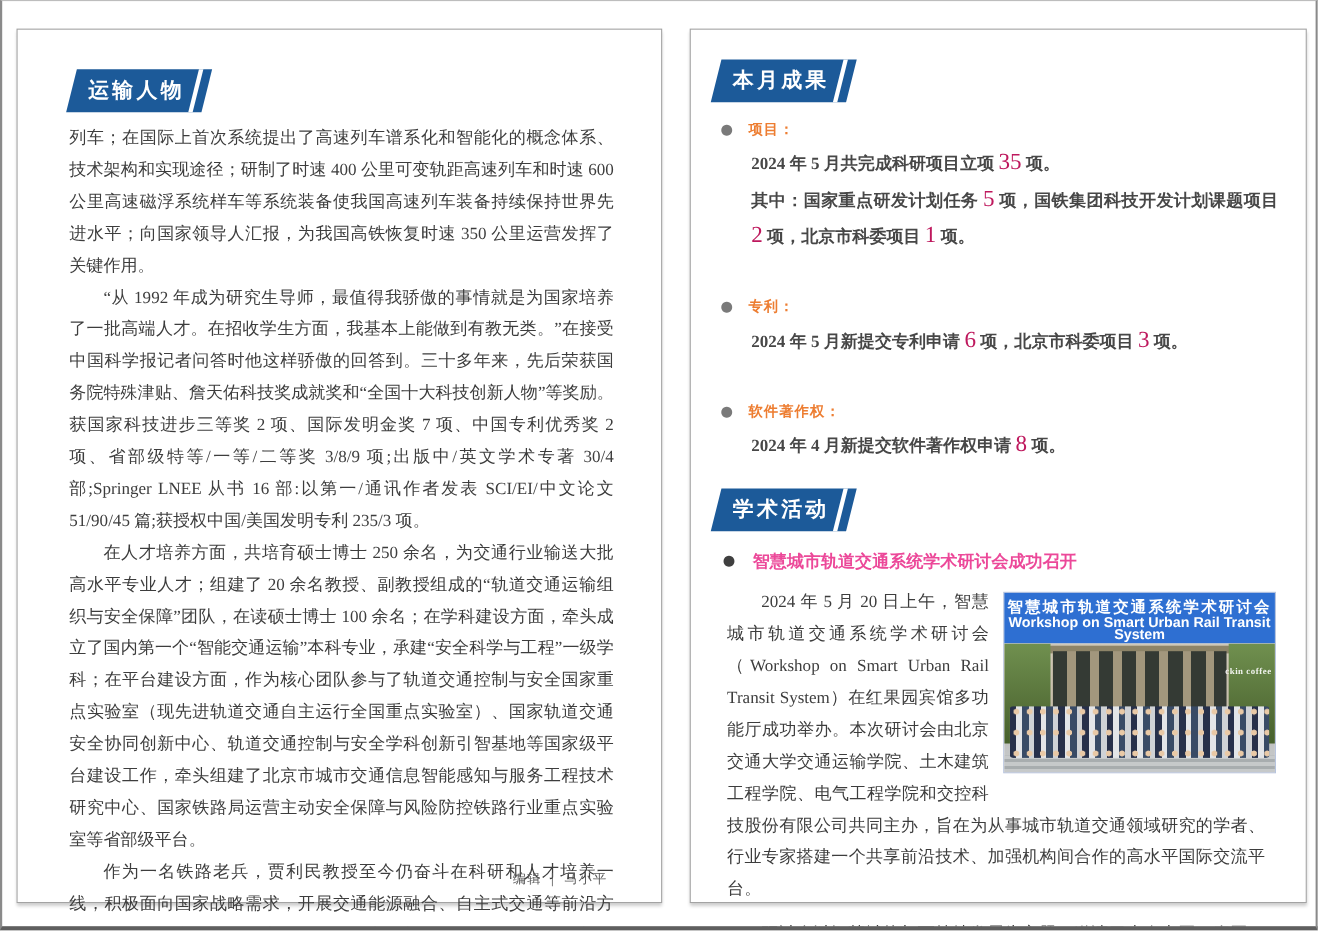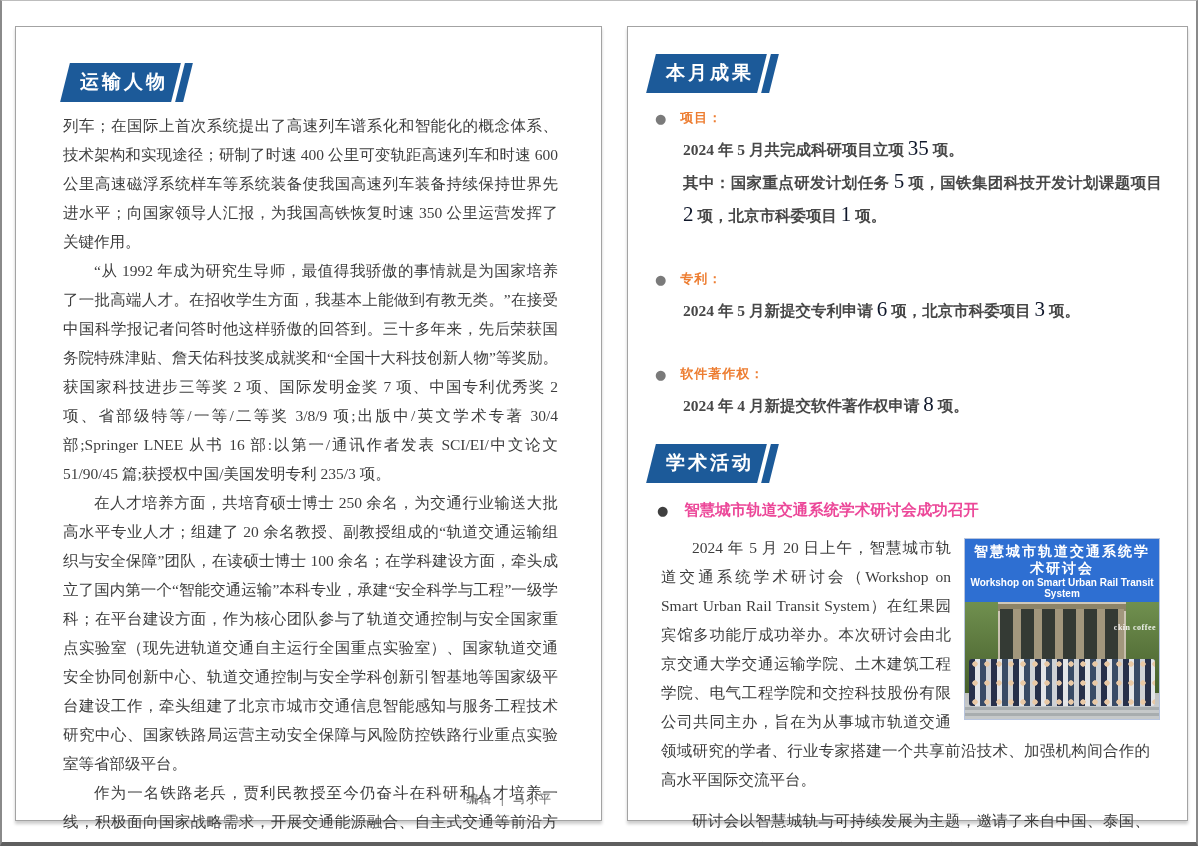--- a/index.html
+++ b/index.html
@@ -44,41 +44,41 @@
   .ach-head{display:flex;align-items:center;margin-bottom:6px;}
   .dot{color:#7a7a7a;font-size:13px;margin-right:14px;font-family:"DejaVu Sans",sans-serif;}
   .ach-title{
     color:#ed7d31;font-weight:bold;font-size:13px;letter-spacing:1px;
     font-family:"Liberation Sans","DejaVu Sans",sans-serif;
   }
   .ach-line{
     font-weight:bold;color:#474747;font-size:15.5px;line-height:33px;
     margin:0 0 0 28px;text-align:justify;
   }
-  .num{color:#0f172a;font-size:21px;font-weight:normal;line-height:1;}
+  .num{color:#be185d;font-size:21px;font-weight:normal;line-height:1;}
   .ach-spacer{height:22px;}
 
   
   .acad-item{display:flex;align-items:center;margin:17px 0 8px 8px;}
   .dot2{color:#3f3f3f;font-size:13px;margin-right:16px;font-family:"DejaVu Sans",sans-serif;}
   .acad-title{font-weight:bold;font-size:15.5px;color:#ec4899;}
   .acad-body{font-size:15.5px;line-height:29px;text-align:justify;color:#3d3d3d;}
   .acad-body p{margin:12px;text-indent:2em;}
 
   
   .photo{
-    float:right;width:196px;margin:5px 2px 6px 13px;
+    float:right;width:248px;margin:5px 2px 6px 13px;
     border:1px solid #b7c4de;box-sizing:border-box;background:#fff;
   }
   .photo-banner{
     background:#2e6fd2;color:#fff;text-align:center;padding:4px 2px 3px;
     font-family:"Liberation Sans","DejaVu Sans",sans-serif;
   }
   .banner-l1{font-size:14px;font-weight:bold;letter-spacing:2px;line-height:17px;}
-  .banner-l2{font-size:10px;font-weight:bold;line-height:11px;}
+  .banner-l2{font-size:13px;font-weight:bold;line-height:11px;}
   .photo-img{position:relative;height:117px;background:linear-gradient(#cfc8b8 0%,#c4bba8 55%,#b9b2a2 70%,#c2c4c4 80%,#c9cccd 100%);overflow:hidden;}
   .tree-left,.tree-right{position:absolute;top:0;bottom:22%;width:17%;
     background:linear-gradient(180deg,#70904f 0%,#57723a 60%,#46602c 100%);}
   .tree-left{left:0;border-radius:0 0 40% 0;}
   .tree-right{right:0;border-radius:0 0 0 40%;}
   .doors{position:absolute;left:18%;right:18%;top:6%;height:52%;
     background:repeating-linear-gradient(90deg,#343a34 0 13px,#a2977d 13px 21px);}
   .canopy{position:absolute;left:15%;right:15%;top:2%;height:6%;background:#8d8468;}
   .steps{position:absolute;left:0;right:0;bottom:0;height:13%;
     background:repeating-linear-gradient(180deg,#c6c9ca 0 3px,#a8adaf 3px 6px);}

